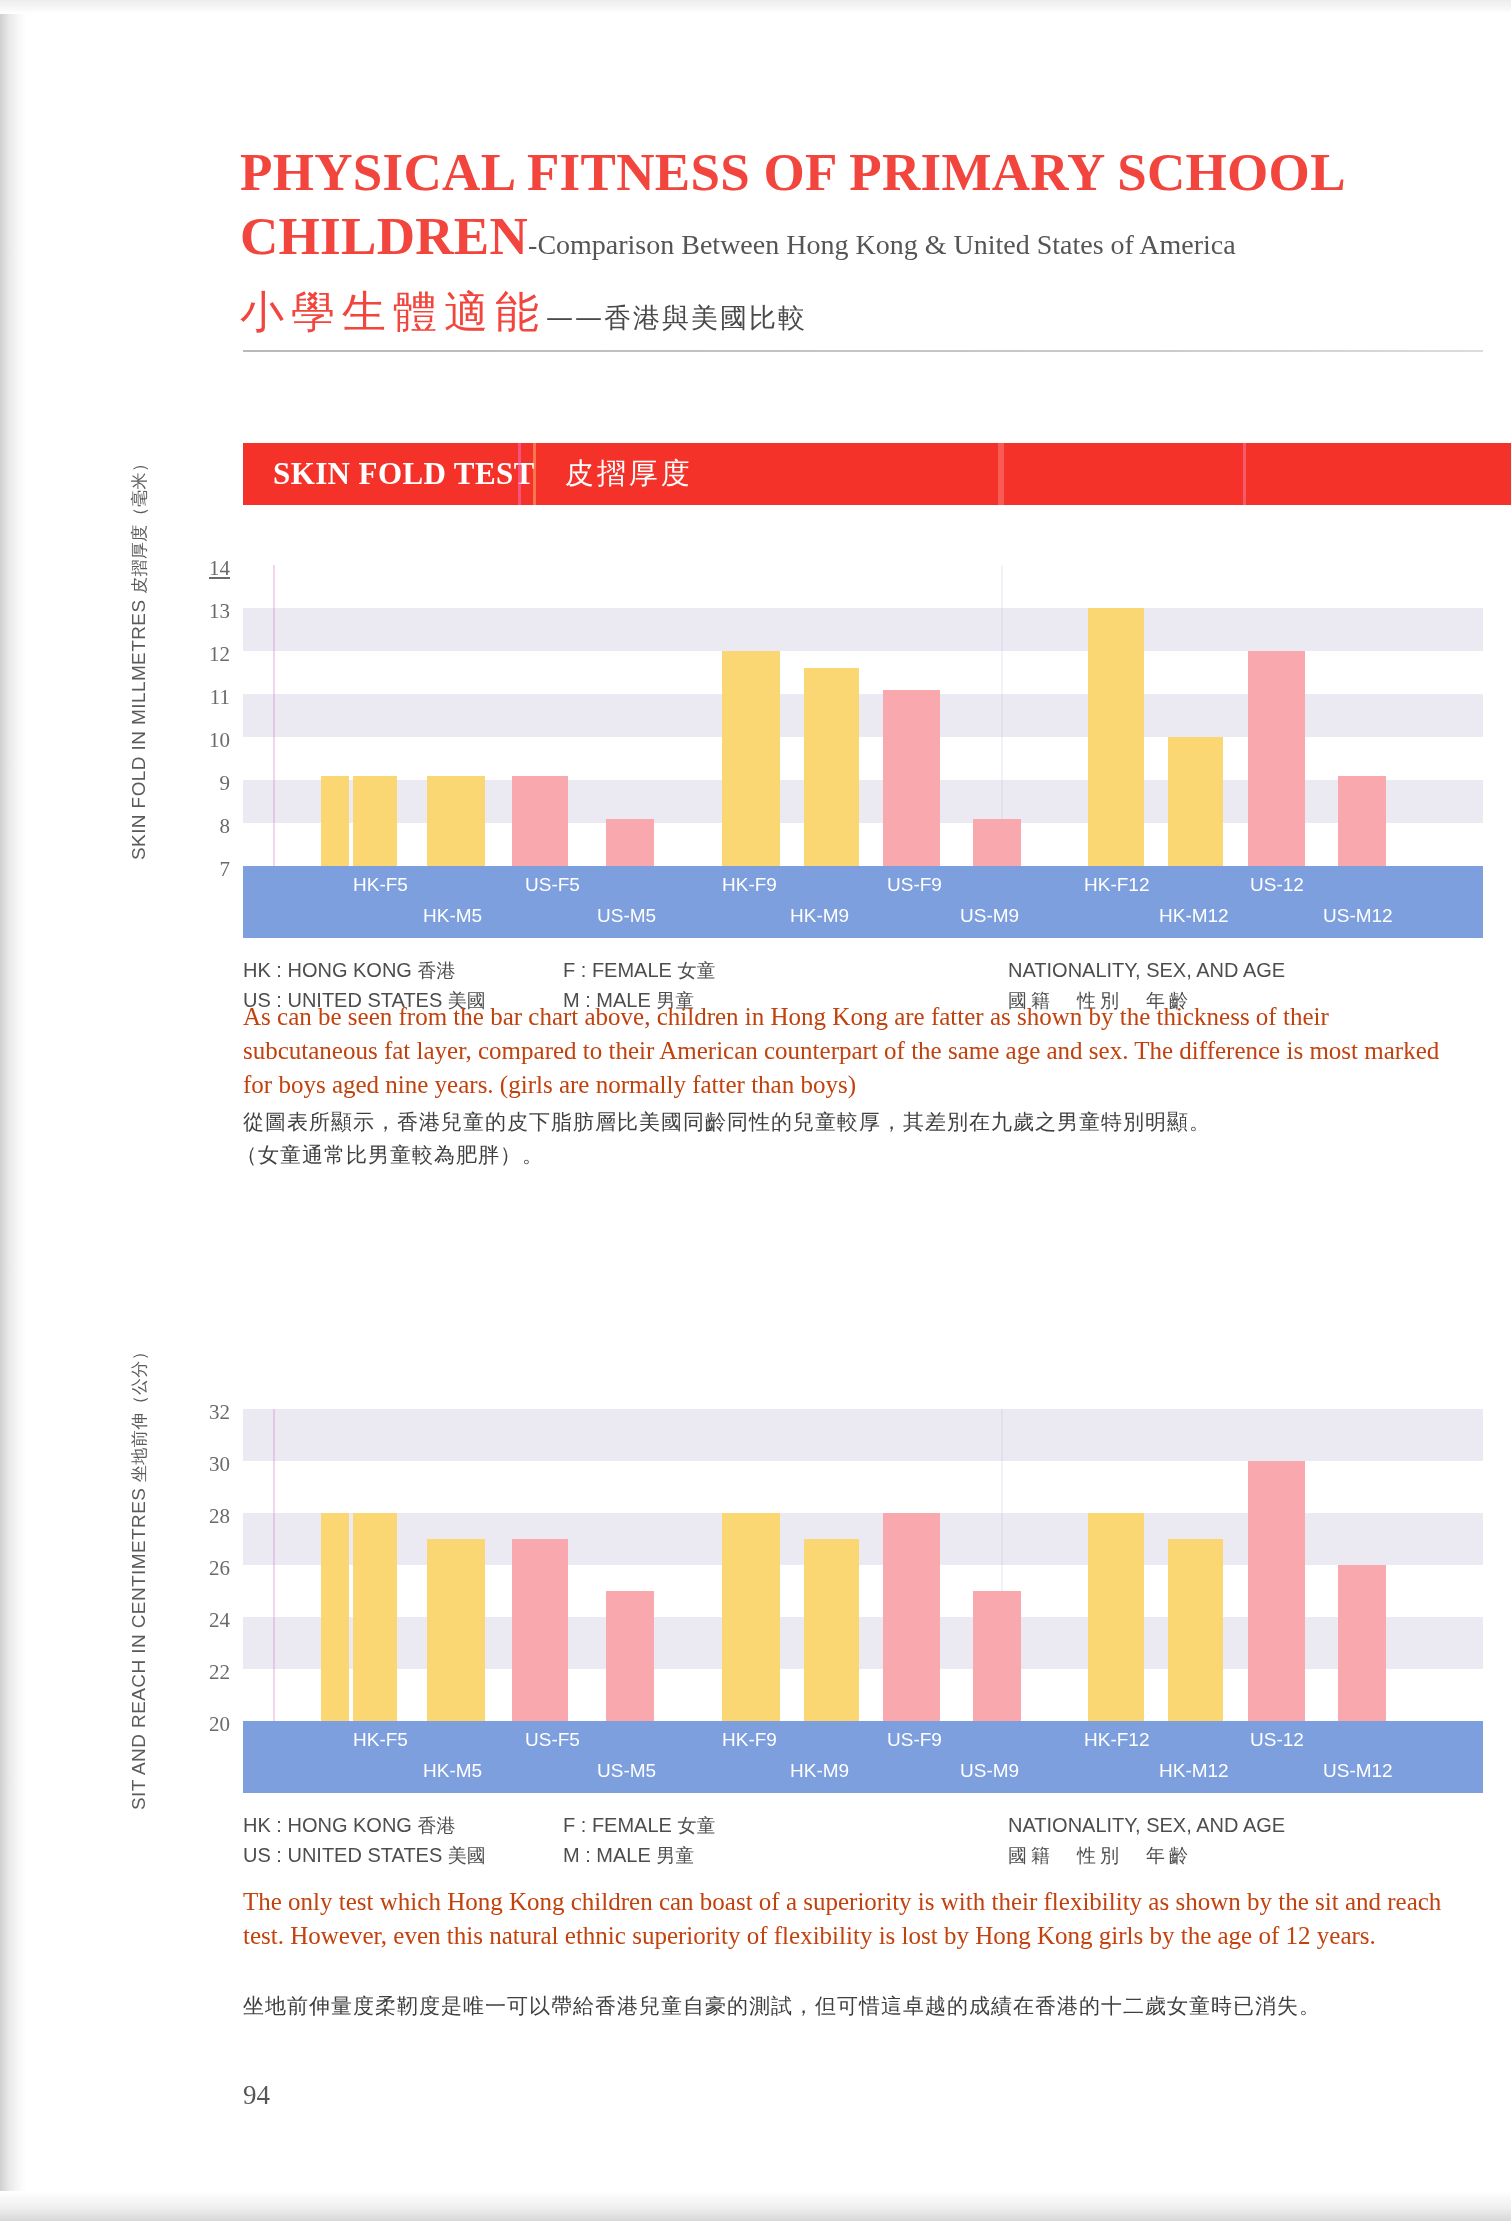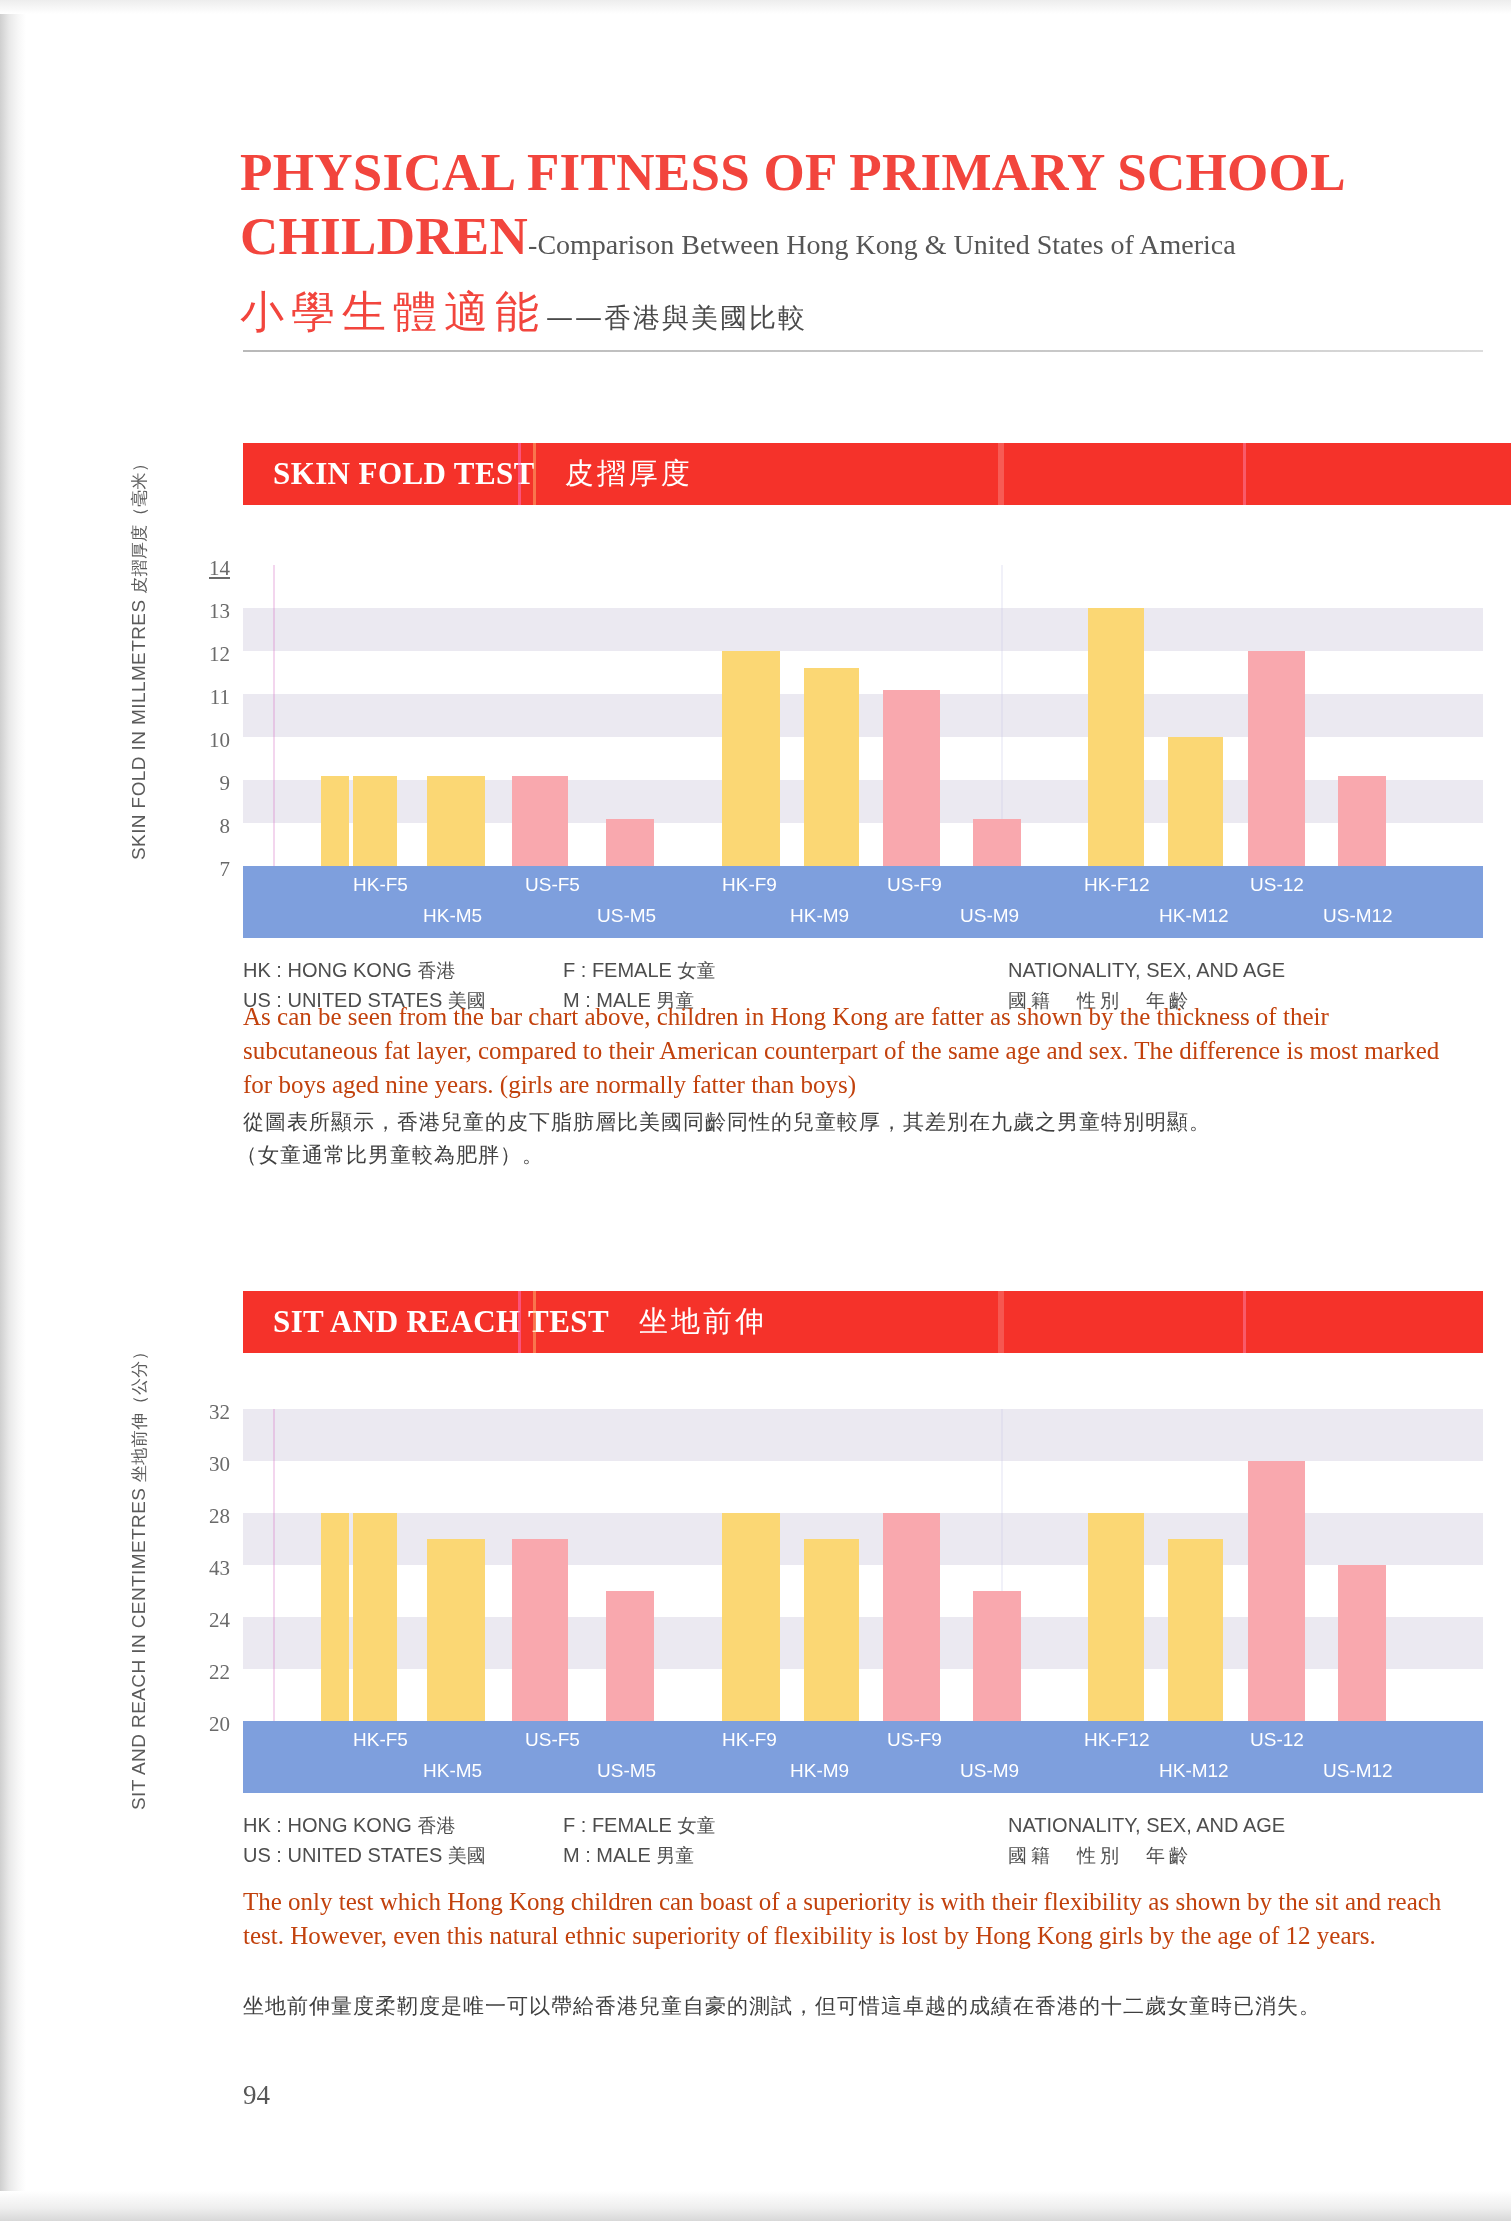--- a/index.html
+++ b/index.html
@@ -221,40 +221,32 @@
     <div class="legend-col" style="left:765px;top:0;">
       <div><span>NATIONALITY, SEX, AND AGE</span></div>
       <div><span class="cn" style="letter-spacing:4px;">國籍　性別　年齡</span></div>
     </div>
   </div>
 
   <div class="para" style="left:243px;top:1000px;">As can be seen from the bar chart above, children in Hong Kong are fatter as shown by the thickness of their subcutaneous fat layer, compared to their American counterpart of the same age and sex. The difference is most marked for boys aged nine years. (girls are normally fatter than boys)</div>
   <div class="para-cn" style="left:243px;top:1106px;">從圖表所顯示，香港兒童的皮下脂肪層比美國同齡同性的兒童較厚，其差別在九歲之男童特別明顯。</div>
   <div class="para-cn" style="left:236px;top:1139px;">（女童通常比男童較為肥胖）。</div>
 
-  <div class="banner" style="left:243px;top:1291px;width:1240px;">
-    <span class="b-en">SIT AND REACH TEST</span>
-    <span class="b-cn">坐地前伸</span>
-    <span class="tint" style="left:275px;"></span>
-    <span class="tint" style="left:290px;background:rgba(255,200,120,.45);"></span>
-    <span class="tint" style="left:755px;background:rgba(255,255,255,.18);width:6px;"></span>
-    <span class="tint" style="left:1000px;background:rgba(255,150,200,.40);"></span>
-  </div>
 
   <div class="chart" style="left:0;top:0;">
 
     <div class="ylabel" style="left:128px;top:1810px;">
       <span>SIT AND REACH IN CENTIMETRES</span>
       <span class="cn">坐地前伸（公分）</span>
     </div>
 
     <div class="ytick" style="left:190px;top:1400px;width:40px;">32</div>
     <div class="ytick" style="left:190px;top:1452px;width:40px;">30</div>
     <div class="ytick" style="left:190px;top:1504px;width:40px;">28</div>
-    <div class="ytick" style="left:190px;top:1556px;width:40px;">43</div>
+    <div class="ytick" style="left:190px;top:1556px;width:40px;">26</div>
     <div class="ytick" style="left:190px;top:1608px;width:40px;">24</div>
     <div class="ytick" style="left:190px;top:1660px;width:40px;">22</div>
     <div class="ytick" style="left:190px;top:1712px;width:40px;">20</div>
 
     <div class="plot" style="left:243px;top:1409px;width:1240px;height:312px;">
       <div class="band" style="top:0px;height:52px;"></div>
       <div class="band" style="top:104px;height:52px;"></div>
       <div class="band" style="top:208px;height:52px;"></div>
 
       <div class="scanline" style="left:30px;top:0;height:312px;"></div>

